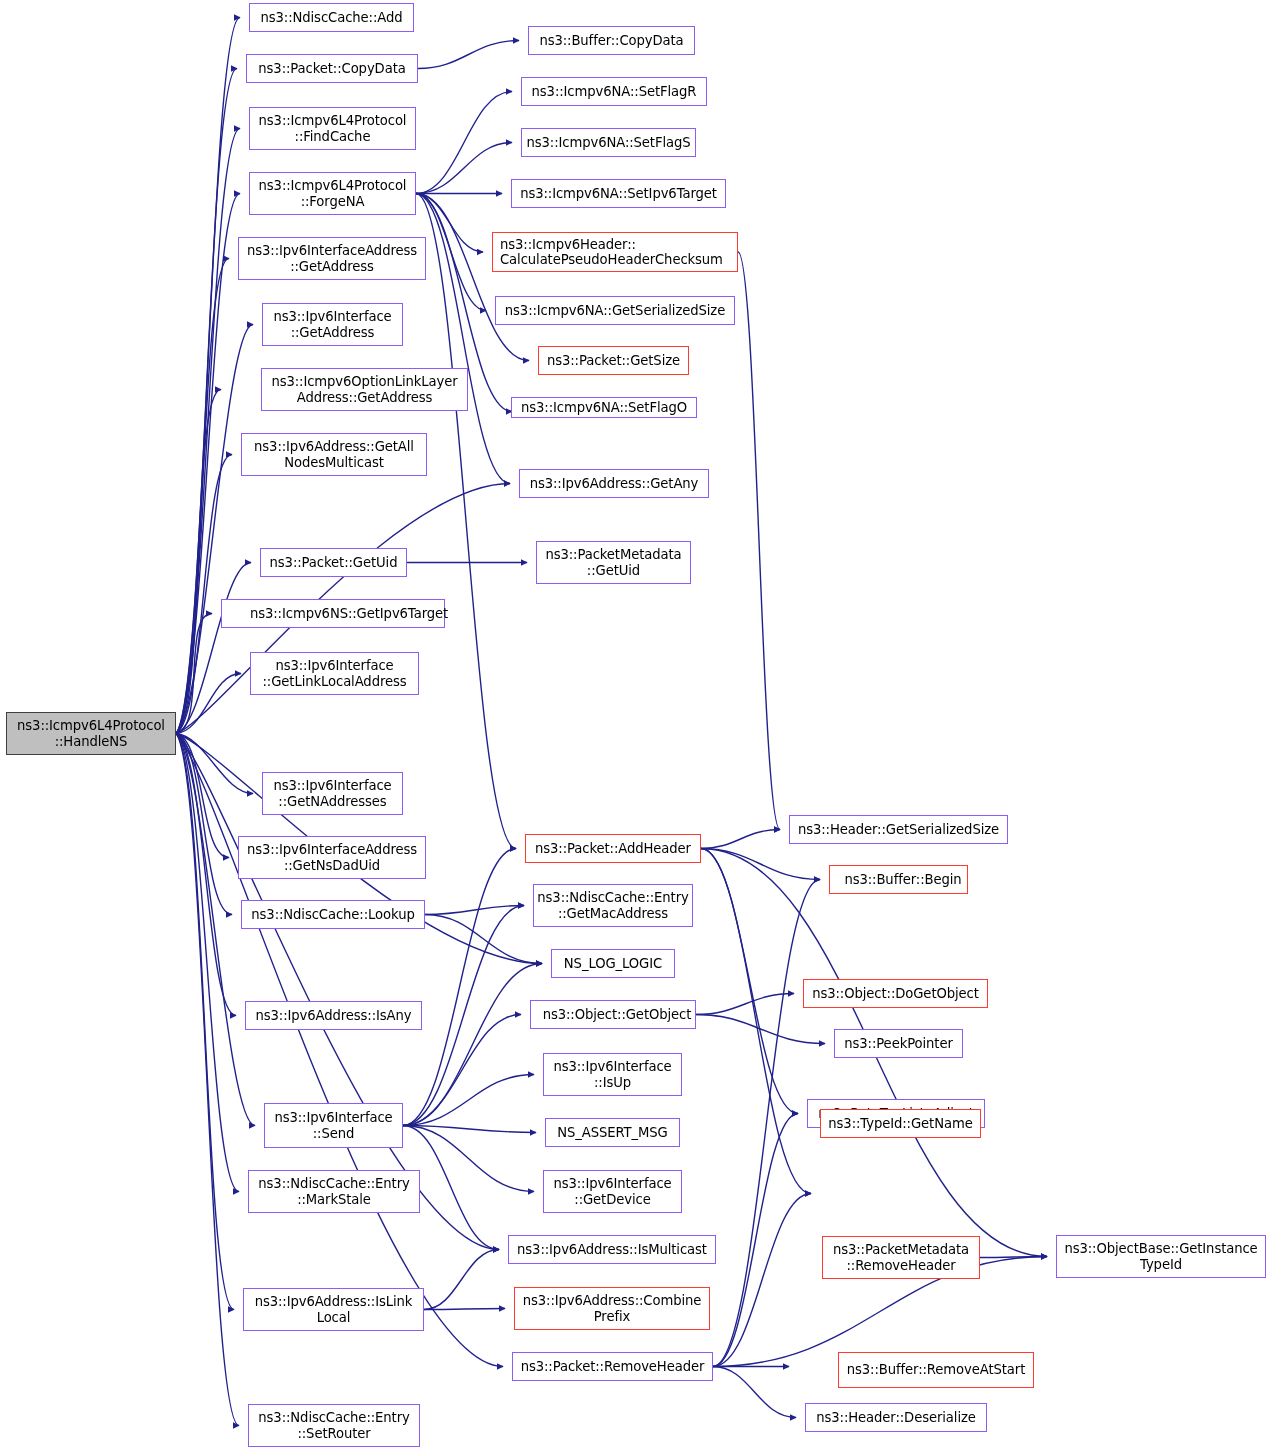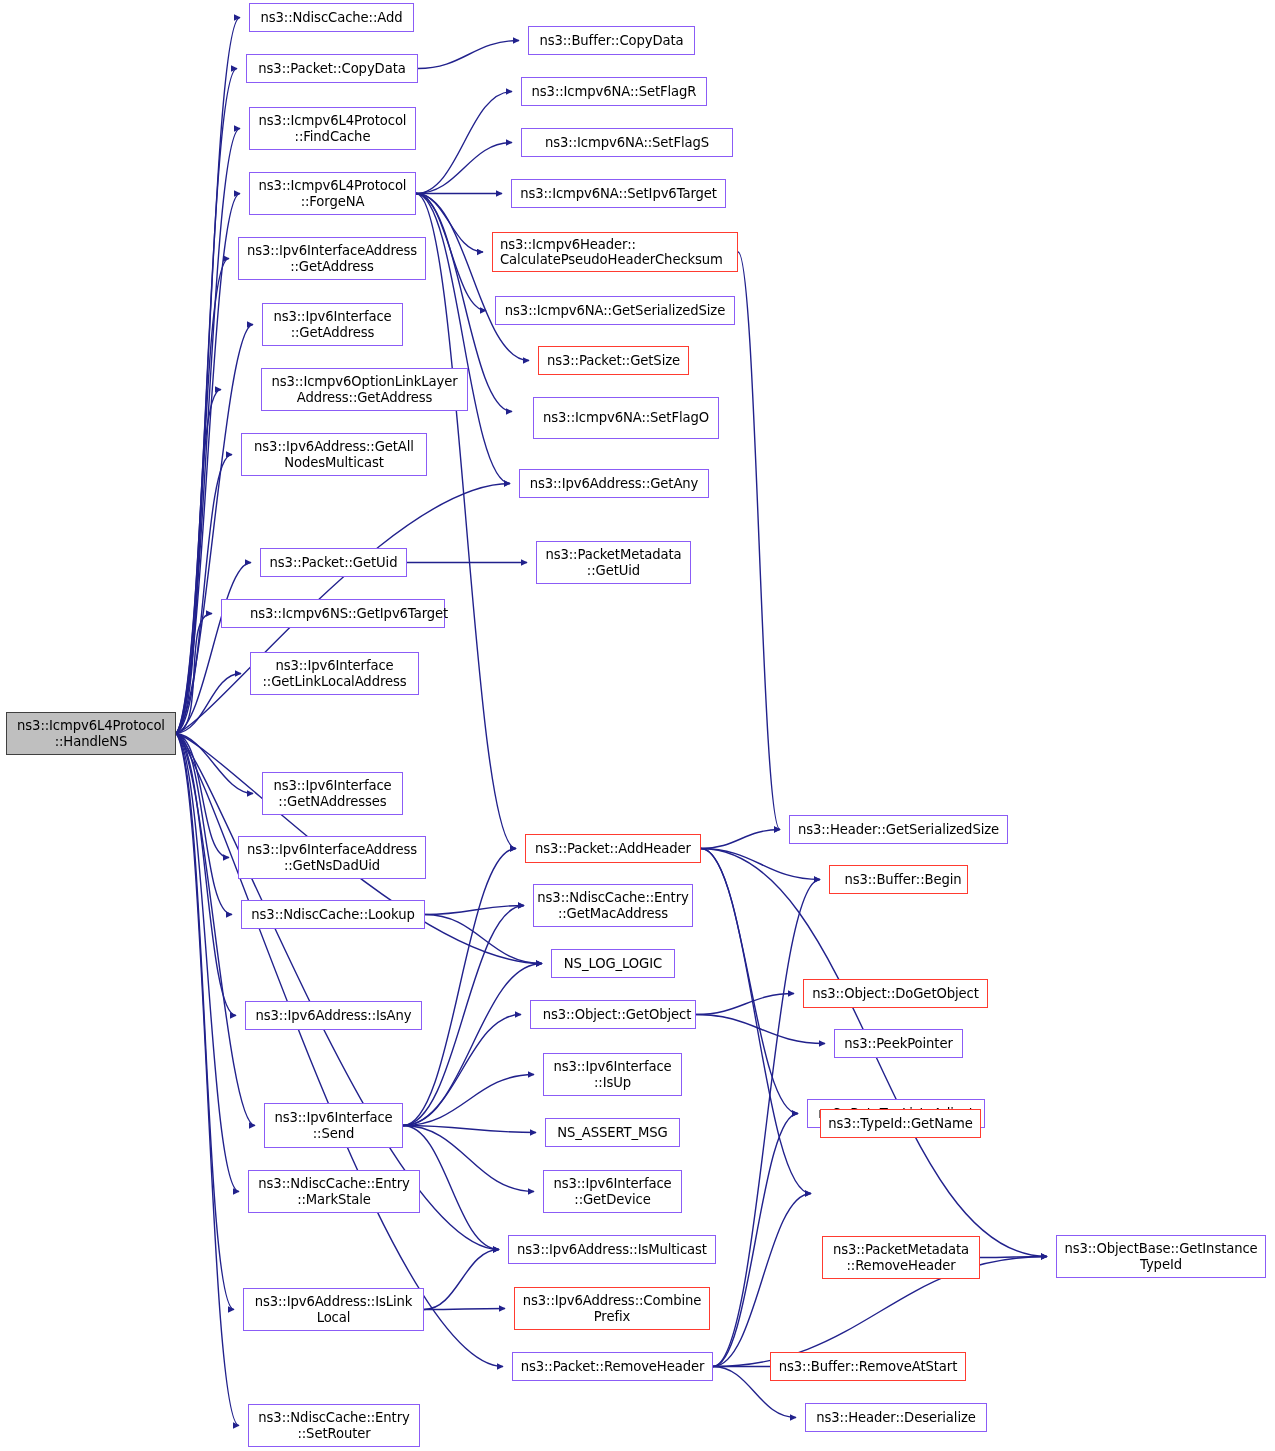--- a/index.html
+++ b/index.html
@@ -133,27 +133,27 @@
       <div class="node" style="left: 264px; top: 1103px; width: 139px; height: 45px;">ns3::Ipv6Interface
 ::Send</div>
       <div class="node" style="left: 248px; top: 1170px; width: 172px; height: 43px;">ns3::NdiscCache::Entry
 ::MarkStale</div>
       <div class="node" style="left: 243px; top: 1288px; width: 181px; height: 43px;">ns3::Ipv6Address::IsLink
 Local</div>
       <div class="node" style="left: 248px; top: 1404px; width: 172px; height: 43px;">ns3::NdiscCache::Entry
 ::SetRouter</div>
       <div class="node" style="left: 528px; top: 26px; width: 167px; height: 29px;">ns3::Buffer::CopyData</div>
       <div class="node" style="left: 521px; top: 77px; width: 186px; height: 29px;">ns3::Icmpv6NA::SetFlagR</div>
-      <div class="node" style="left: 521px; top: 128px; width: 212px; height: 29px;">ns3::Icmpv6NA::SetFlagS</div>
+      <div class="node" style="left: 521px; top: 128px; width: 175px; height: 29px;">ns3::Icmpv6NA::SetFlagS</div>
       <div class="node" style="left: 511px; top: 179px; width: 215px; height: 29px;">ns3::Icmpv6NA::SetIpv6Target</div>
       <div class="node red lt" style="left: 492px; top: 232px; width: 246px; height: 40px;">ns3::Icmpv6Header::
 CalculatePseudoHeaderChecksum</div>
       <div class="node" style="left: 495px; top: 296px; width: 240px; height: 29px;">ns3::Icmpv6NA::GetSerializedSize</div>
       <div class="node red" style="left: 538px; top: 346px; width: 151px; height: 29px;">ns3::Packet::GetSize</div>
-      <div class="node" style="left: 533px; top: 397px; width: 186px; height: 42px;">ns3::Icmpv6NA::SetFlagO</div>
+      <div class="node" style="left: 511px; top: 397px; width: 186px; height: 21px;">ns3::Icmpv6NA::SetFlagO</div>
       <div class="node" style="left: 519px; top: 469px; width: 190px; height: 29px;">ns3::Ipv6Address::GetAny</div>
       <div class="node" style="left: 536px; top: 541px; width: 155px; height: 43px;">ns3::PacketMetadata
 ::GetUid</div>
       <div class="node red" style="left: 525px; top: 834px; width: 176px; height: 29px;">ns3::Packet::AddHeader</div>
       <div class="node" style="left: 533px; top: 884px; width: 160px; height: 43px;">ns3::NdiscCache::Entry
 ::GetMacAddress</div>
       <div class="node" style="left: 551px; top: 949px; width: 124px; height: 29px;">NS_LOG_LOGIC</div>
       <div class="node" style="left: 530px; top: 1000px; width: 166px; height: 29px; padding-left: 12px;">ns3::Object::GetObject</div>
       <div class="node" style="left: 543px; top: 1053px; width: 139px; height: 43px;">ns3::Ipv6Interface
 ::IsUp</div>
@@ -165,18 +165,18 @@
 Prefix</div>
       <div class="node" style="left: 512px; top: 1352px; width: 201px; height: 29px;">ns3::Packet::RemoveHeader</div>
       <div class="node" style="left: 789px; top: 815px; width: 219px; height: 29px;">ns3::Header::GetSerializedSize</div>
       <div class="node red" style="left: 829px; top: 865px; width: 139px; height: 29px; padding-left: 13px;">ns3::Buffer::Begin</div>
       <div class="node red" style="left: 803px; top: 979px; width: 185px; height: 29px;">ns3::Object::DoGetObject</div>
       <div class="node" style="left: 834px; top: 1029px; width: 129px; height: 29px;">ns3::PeekPointer</div>
       <div class="node" style="left: 807px; top: 1099px; width: 178px; height: 29px;">ns3::ByteTagList::Adjust</div>
       <div class="node red" style="left: 820px; top: 1109px; width: 161px; height: 29px;">ns3::TypeId::GetName</div>
       <div class="node red" style="left: 822px; top: 1236px; width: 158px; height: 43px;">ns3::PacketMetadata
 ::RemoveHeader</div>
-      <div class="node red" style="left: 770px; top: 1352px; width: 196px; height: 29px;">ns3::Buffer::RemoveAtStart</div>
+      <div class="node red" style="left: 838px; top: 1352px; width: 196px; height: 36px;">ns3::Buffer::RemoveAtStart</div>
       <div class="node" style="left: 805px; top: 1403px; width: 182px; height: 29px;">ns3::Header::Deserialize</div>
       <div class="node" style="left: 1056px; top: 1235px; width: 210px; height: 43px;">ns3::ObjectBase::GetInstance
 TypeId</div>
     </div>
 </div>
 
 </body></html>

